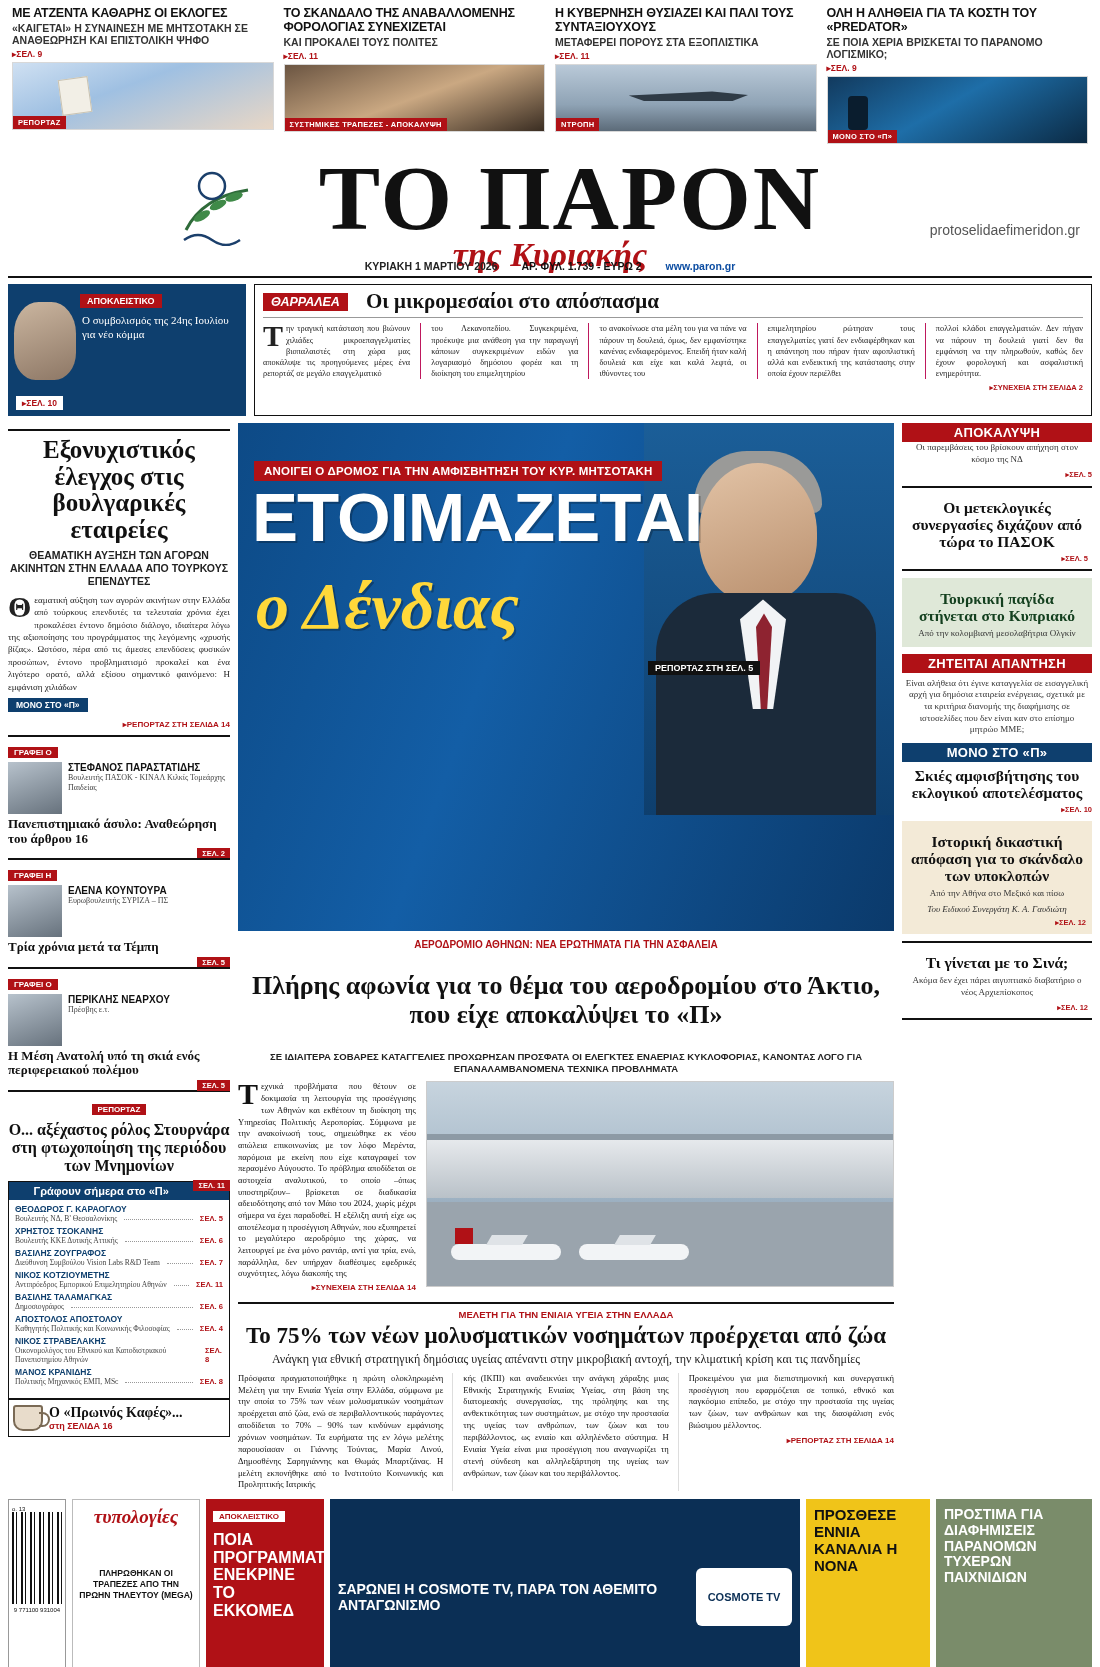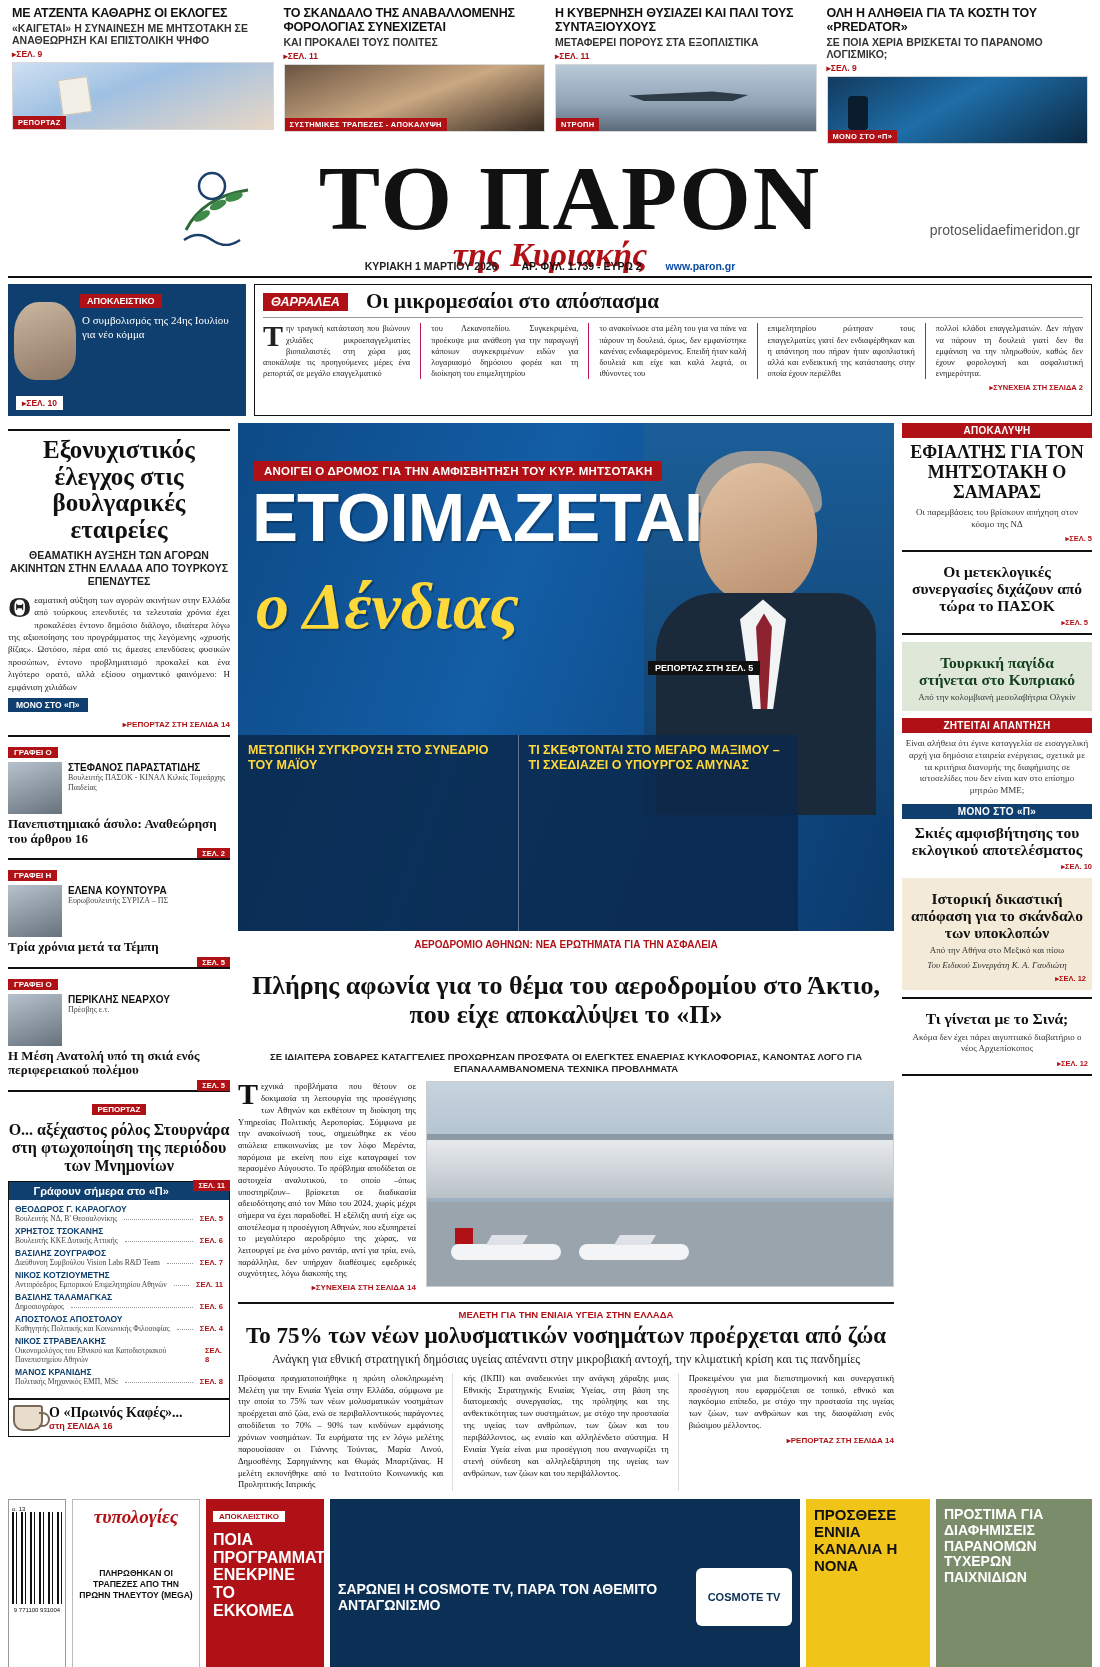--- a/index.html
+++ b/index.html
@@ -319,21 +319,21 @@
     font-family:"Liberation Serif", serif;
   }
   .study-cols { display:flex; gap:10px; }
   .study-cols .c { flex:1; font-size:8.6px; line-height:1.38; text-align:justify; }
   .study-cols .c:not(:last-child) { border-right:1px solid #ddd; padding-right:9px; }
 
   
   .rb { margin-bottom:7px; }
   .rb-tag {
     background:#b01116; color:#fff; text-align:center; font-family:"Liberation Sans", sans-serif;
-    font-weight:bold; font-size:10px; padding:2px 0; letter-spacing:.3px;
+    font-weight:bold; font-size:13px; padding:2px 0; letter-spacing:.3px;
   }
   .rb-tag.blue { background:#0e3f6e; }
   .rb-head {
     font-family:"Liberation Serif", serif; font-weight:bold; font-size:18px; line-height:1.1;
     text-align:center; margin:5px 2px 4px; color:#111;
   }
   .rb-head.sm { font-size:15.5px; }
   .rb-sub { font-size:9px; line-height:1.3; text-align:center; color:#333; padding:0 3px; }
   .rb.green { background:#dfe8d8; padding:7px 6px; }
   .rb.green .rb-head { color:#14401f; }
@@ -607,24 +607,20 @@
           <div class="hair"></div>
             <div class="head"></div>
           <div class="suit"></div>
             <div class="shirt"></div>
             <div class="tie"></div>
         </div>
         <div class="kicker">ΑΝΟΙΓΕΙ Ο ΔΡΟΜΟΣ ΓΙΑ ΤΗΝ ΑΜΦΙΣΒΗΤΗΣΗ ΤΟΥ ΚΥΡ. ΜΗΤΣΟΤΑΚΗ</div>
         <div class="big">ΕΤΟΙΜΑΖΕΤΑΙ</div>
         <div class="big2">ο Δένδιας</div>
         <div class="repo">ΡΕΠΟΡΤΑΖ ΣΤΗ ΣΕΛ. 5</div>
-        <div class="bottom">
-          <div>ΜΕΤΩΠΙΚΗ ΣΥΓΚΡΟΥΣΗ ΣΤΟ ΣΥΝΕΔΡΙΟ ΤΟΥ ΜΑΪΟΥ</div>
-          <div>ΤΙ ΣΚΕΦΤΟΝΤΑΙ ΣΤΟ ΜΕΓΑΡΟ ΜΑΞΙΜΟΥ – ΤΙ ΣΧΕΔΙΑΖΕΙ Ο ΥΠΟΥΡΓΟΣ ΑΜΥΝΑΣ</div>
-        </div>
       </div>
 
       <div class="mid-kicker">ΑΕΡΟΔΡΟΜΙΟ ΑΘΗΝΩΝ: ΝΕΑ ΕΡΩΤΗΜΑΤΑ ΓΙΑ ΤΗΝ ΑΣΦΑΛΕΙΑ</div>
       <h2 class="mid-head">Πλήρης αφωνία για το θέμα του αεροδρομίου στο Άκτιο, που είχε αποκαλύψει το «Π»</h2>
       <div class="mid-sub">ΣΕ ΙΔΙΑΙΤΕΡΑ ΣΟΒΑΡΕΣ ΚΑΤΑΓΓΕΛΙΕΣ ΠΡΟΧΩΡΗΣΑΝ ΠΡΟΣΦΑΤΑ ΟΙ ΕΛΕΓΚΤΕΣ ΕΝΑΕΡΙΑΣ ΚΥΚΛΟΦΟΡΙΑΣ, ΚΑΝΟΝΤΑΣ ΛΟΓΟ ΓΙΑ ΕΠΑΝΑΛΑΜΒΑΝΟΜΕΝΑ ΤΕΧΝΙΚΑ ΠΡΟΒΛΗΜΑΤΑ</div>
       <div class="mid-body">
         <div class="tcol dropcap">
           <span>Τεχνικά προβλήματα που θέτουν σε δοκιμασία τη λειτουργία της προσέγγισης των Αθηνών και εκθέτουν τη διοίκηση της Υπηρεσίας Πολιτικής Αεροπορίας.
 Σύμφωνα με την ανακοίνωσή τους, σημειώθηκε εκ νέου απώλεια επικοινωνίας με τον λόφο Μερέντα, παρόμοια με εκείνη που είχε καταγραφεί τον περασμένο Αύγουστο. Το πρόβλημα αποδίδεται σε αστοιχεία αναλυτικού, το οποίο –όπως υποστηρίζουν– βρίσκεται σε διαδικασία αδειοδότησης από τον Μάιο του 2024, χωρίς μέχρι σήμερα να έχει παραδοθεί.
 Η εξέλιξη αυτή είχε ως αποτέλεσμα η προσέγγιση Αθηνών, που εξυπηρετεί το μεγαλύτερο αεροδρόμιο της χώρας, να λειτουργεί με ένα μόνο ραντάρ, αντί για τρία, ενώ, παράλληλα, δεν υπήρχαν διαθέσιμες εφεδρικές συχνότητες, λόγω διακοπής της</span>
@@ -652,21 +648,20 @@
             <span>Προκειμένου για μια διεπιστημονική και συνεργατική προσέγγιση που εφαρμόζεται σε τοπικό, εθνικό και παγκόσμιο επίπεδο, με στόχο την προστασία της υγείας των ζώων, των ανθρώπων και της διασφάλιση ενός βιώσιμου μέλλοντος.</span>
             <div class="ref-red">ΡΕΠΟΡΤΑΖ ΣΤΗ ΣΕΛΙΔΑ 14</div>
           </div>
         </div>
       </div>
     </div>
 
     <div class="col-right">
       <div class="rb">
         <div class="rb-tag">ΑΠΟΚΑΛΥΨΗ</div>
-        <div class="rb-head">ΕΦΙΑΛΤΗΣ ΓΙΑ ΤΟΝ ΜΗΤΣΟΤΑΚΗ Ο ΣΑΜΑΡΑΣ</div>
         <div class="rb-sub">Οι παρεμβάσεις του βρίσκουν απήχηση στον κόσμο της ΝΔ</div>
         <div class="rb-ref">ΣΕΛ. 5</div>
       </div>
 
       <div class="rb grayline">
         <div class="rb-head sm">Οι μετεκλογικές συνεργασίες διχάζουν από τώρα το ΠΑΣΟΚ</div>
         <div class="rb-ref">ΣΕΛ. 5</div>
       </div>
 
       <div class="rb green">

